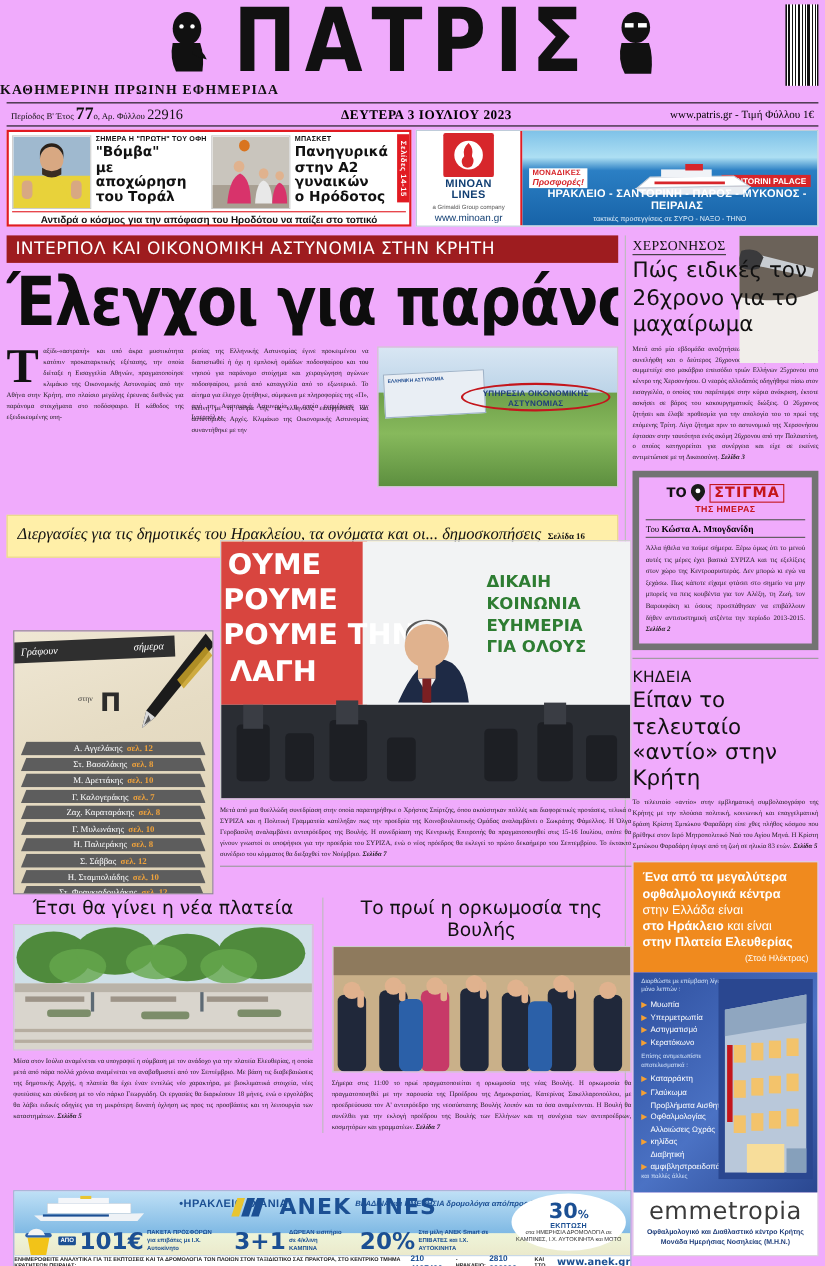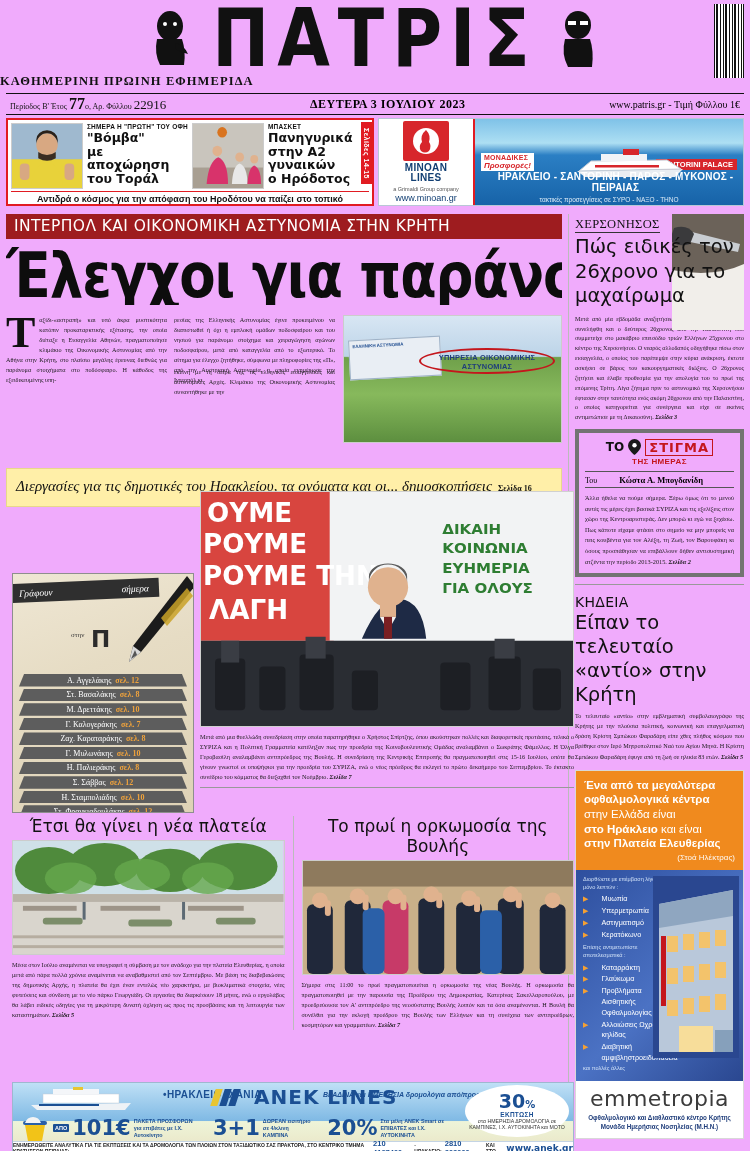--- a/index.html
+++ b/index.html
@@ -108,46 +108,46 @@
 
   
   .rightcol { width:182px; border-left:1px solid #bbb; padding-left:6px; }
   .rc-kicker { font-family:"Liberation Serif",serif; font-size:12.5px; color:#111; letter-spacing:.3px; }
   .rc-head { font-family:"DejaVu Sans",sans-serif; font-size:19.5px; line-height:1.26; color:#111; margin-top:2px; font-weight:400; position:relative; z-index:2;}
   .rc-knife { position:absolute; right:0; top:0; width:72px; height:116px; overflow:hidden; z-index:1;}
   .rc-body { font-family:"Liberation Serif",serif; font-size:6.1px; line-height:1.62; text-align:justify; color:#1a1a1a; margin-top:6px; }
   .rc-hr { border:0; border-top:1px solid #999; margin:7px 0 6px 0; }
 
   
-  .stigma { border:4px solid #737373; padding:5px 6px 6px 6px; margin-top:6px; }
+  .stigma { border:6px solid #737373; padding:5px 6px 6px 6px; margin-top:6px; }
   .st-top { display:flex; align-items:center; justify-content:center; gap:4px; height:18px;}
   .st-to { font-family:"DejaVu Sans",sans-serif; font-weight:700; font-size:12px; color:#111;}
   .st-pin { width:13px; height:16px; }
   .st-word { border:1.5px solid #c4161c; color:#c4161c; font-weight:700; font-size:13px; padding:0 3px; font-family:"DejaVu Sans",sans-serif; letter-spacing:1px;}
   .st-day { text-align:center; font-size:8px; font-weight:700; color:#c4161c; letter-spacing:.4px; margin-top:1px;}
   .st-head { text-align:center; font-family:"DejaVu Sans",sans-serif; font-size:14px; color:#111; margin-top:4px; font-weight:400;}
   .st-auth { border-top:1px solid #555; border-bottom:1px solid #555; margin-top:5px; padding:2.5px 0; font-family:"Liberation Serif",serif; font-size:8px; }
-  .st-auth b{ font-size:8.5px;margin-left:20px; }
+  .st-auth b{ font-size:8.5px; }
   .st-body { font-family:"Liberation Serif",serif; font-size:6.3px; line-height:1.68; text-align:justify; margin-top:5px; color:#1a1a1a;}
   .pg-ref { font-weight:700; font-style:italic; }
 
   .kideia-k { font-family:"DejaVu Sans",sans-serif; font-size:14px; color:#111; margin-top:9px; letter-spacing:.3px;}
   .kideia-h { font-family:"DejaVu Sans",sans-serif; font-size:19.5px; line-height:1.22; color:#111; margin-top:1px;}
   .kideia-b { font-family:"Liberation Serif",serif; font-size:6.2px; line-height:1.62; text-align:justify; margin-top:5px; color:#1a1a1a;}
 
   
   .emad { margin-top:8px; border:1px solid #d8d8d8; }
   .em-top { background:#f08a1e; padding:7px 8px 8px 8px; color:#fff; }
   .em-top .l1{ font-size:11.5px; font-weight:700; line-height:1.28; }
   .em-top .l2{ font-size:11.5px; font-weight:400; line-height:1.28; }
   .em-top .l3{ font-size:8px; text-align:right; opacity:.95; margin-top:2px;}
   .em-mid { background:linear-gradient(135deg,#2e4f9e 0%,#4b72c4 55%,#2a4790 100%); display:flex; padding:6px 0 6px 7px; min-height:190px; position:relative;}
   .em-list { width:86px; color:#ffffff; font-size:7.2px; line-height:1.5; }
   .em-list .hint { font-size:5.6px; color:#cfe0f7; line-height:1.35; margin-bottom:3px;}
-  .em-list .li { display:flex; gap:13px; align-items:flex-start; margin-bottom:1px;}
+  .em-list .li { display:flex; gap:3px; align-items:flex-end; margin-bottom:1px;}
   .em-list .arw { color:#f5a033; font-size:7px; line-height:1.4;}
   .em-bldg { position:absolute; right:4px; top:6px; width:86px; height:182px; }
   .em-bot { background:#fff; padding:5px 4px 6px 4px; text-align:center; }
   .em-logo { font-family:"DejaVu Sans",sans-serif; font-size:22px; letter-spacing:.5px; color:#3b3b3b; font-weight:400;}
   .em-d1 { font-size:6.3px; font-weight:700; color:#1f3d7a; margin-top:3px; line-height:1.4;}
 
   
   .midrow { display:flex; gap:6px; margin:9px 6px 0 6px; }
   .leftmini { width:182px; }
   .grafoun { border:1px solid #8e8e8e; height:240px; position:relative; overflow:hidden;

